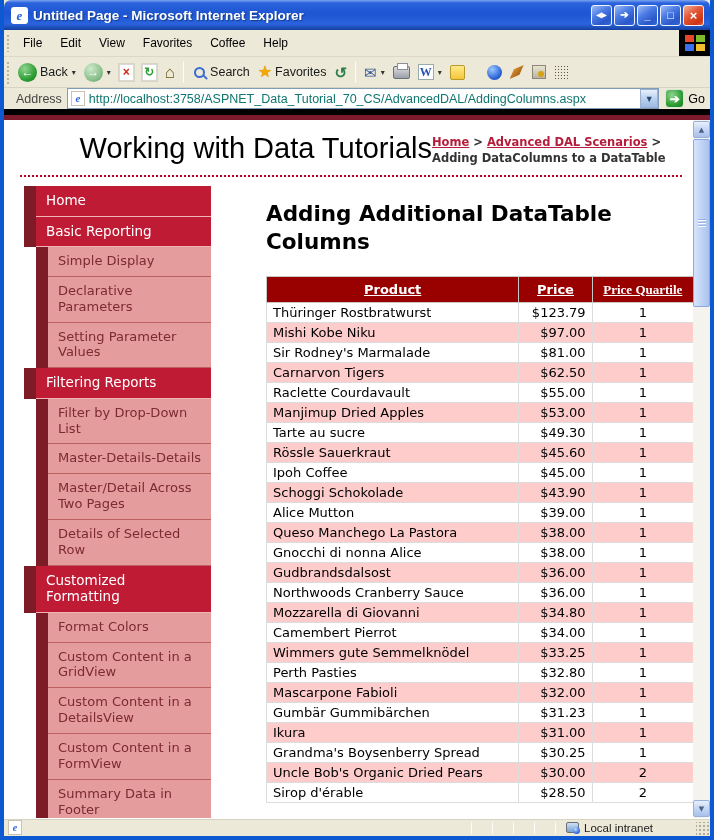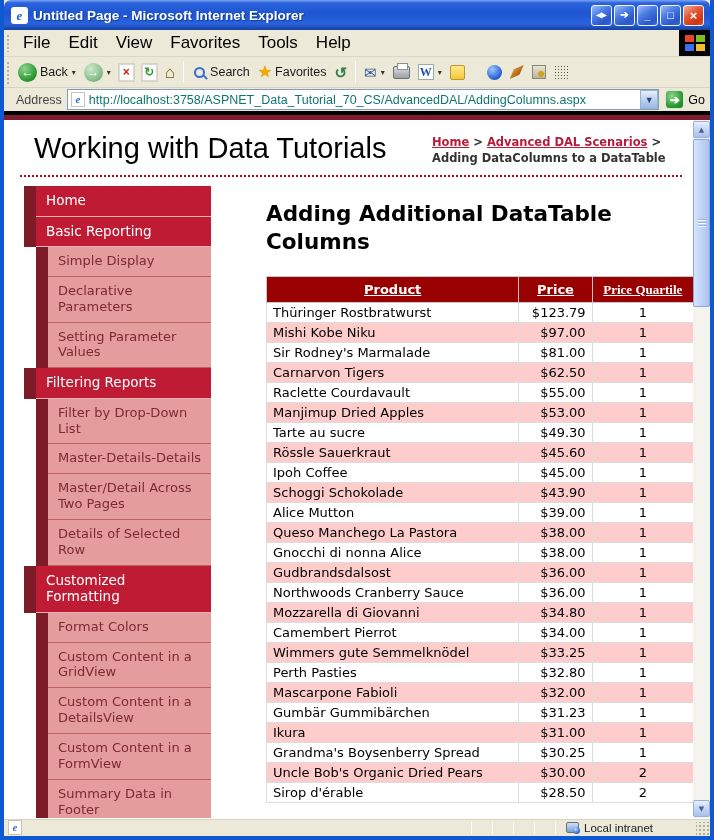--- a/index.html
+++ b/index.html
@@ -27,21 +27,21 @@
   .tbb.min { align-items: flex-end; padding-bottom: 4px; font-size: 11px; }
   .tbb.max { font-size: 11px; }
   .tbb.close { background: linear-gradient(145deg,#f4b09a 0%, #e2593a 40%, #cf3412 80%, #e35c33 100%); font-size: 13px; }
 
   
   .menubar { height: 27px; flex: 0 0 27px; background: #ece9d8; display: flex; align-items: stretch;
     border-bottom: 1px solid #dcd8c8; }
   .grip { width: 5px; margin: 4px 3px 4px 2px; background-image: radial-gradient(#b8b4a2 35%, transparent 36%);
     background-size: 4px 4px; }
   .menu-items { display: flex; align-items: center; }
-  .menu-item { padding: 0 9px; font-size: 17px; color: #000; display: inline-flex; align-items: center; height: 100%; }
+  .menu-item { padding: 0 9px; font-size: 12px; color: #000; display: inline-flex; align-items: center; height: 100%; }
   .flex-sp { flex: 1; }
   .winlogo { width: 31px; background: #000; display: grid; grid-template-columns: 9px 9px; grid-template-rows: 7px 7px;
     gap: 2px; align-content: center; justify-content: center; }
   .winlogo span:nth-child(1) { background: #e8452c; }
   .winlogo span:nth-child(2) { background: #7ebc2e; }
   .winlogo span:nth-child(3) { background: #3b6ff0; }
   .winlogo span:nth-child(4) { background: #f0c02e; }
 
   
   .toolbar { height: 31px; flex: 0 0 31px; background: #ece9d8; display: flex; align-items: center;
@@ -82,40 +82,40 @@
     clip-path: polygon(0 100%, 30% 30%, 100% 0, 70% 70%); }
   .addon-badge { width: 14px; height: 14px; background: linear-gradient(#e8e4d0,#b8b4a0); border: 1px solid #8a867a;
     position: relative; }
   .addon-badge::after { content: ""; position: absolute; right: 1px; bottom: 1px; width: 6px; height: 6px;
     border-radius: 50%; background: #d6a018; }
   .addon-grid { width: 15px; height: 15px; background-image: radial-gradient(#5a564a 40%, transparent 41%);
     background-size: 3px 3px; }
 
   
   .addressbar { height: 27px; flex: 0 0 27px; background: #ece9d8; display: flex; align-items: center;
-    border-bottom: 4px solid #000000; padding-right: 5px; }
+    border-bottom: 6px solid #000000; padding-right: 5px; }
   .addr-label { font-size: 12.5px; color: #444; margin: 0 5px 0 2px; }
   .addr-input { flex: 1; height: 21px; background: #fff; border: 1px solid #7f9db9; display: flex;
     align-items: center; padding-left: 3px; }
   .favicon { width: 14px; height: 15px; background: #fff; border: 1px solid #c8c4b4; display: inline-flex;
     align-items: center; justify-content: center; margin-right: 4px; flex: 0 0 14px; }
   .favicon .e-glyph { font-size: 11px; }
   .url { font-size: 12.5px; color: #0f766e; flex: 1; white-space: nowrap; overflow: hidden; }
   .combo-btn { width: 18px; height: 19px; background: linear-gradient(180deg,#e6f0fc,#bcd2ee 50%,#9cb8e4);
     border: 1px solid #9ab0cc; display: inline-flex; align-items: center; justify-content: center;
     color: #2a4a7a; font-size: 9px; }
   .go-btn { display: inline-flex; align-items: center; gap: 4px; margin-left: 6px; font-size: 12.5px; color: #000; }
   .go-ico { width: 19px; height: 19px; border-radius: 4px; color: #fff; font-size: 12px; font-weight: bold;
     display: inline-flex; align-items: center; justify-content: center;
     background: radial-gradient(circle at 35% 30%, #8fd48f, #2f9e36 60%, #157a1e); border: 1px solid #d8e8d8; }
 
   
   .content { flex: 1; background: #fff; position: relative; overflow: hidden;
     border-top: 5px solid #7d1b2c; font-family: "DejaVu Sans", sans-serif; }
-  .page-header { display: flex; justify-content: space-between; padding: 12px 40px 0 30px; }
+  .page-header { display: flex; justify-content: flex-end; padding: 12px 40px 0 30px; }
   .site-title { font-family: "Liberation Sans", sans-serif; font-size: 29px; color: #000; letter-spacing: 0; }
   .breadcrumb { width: 238px; flex: 0 0 238px; font-size: 11.5px; font-weight: bold; line-height: 1.35;
     color: #333; margin-top: 3px; }
   .breadcrumb a { color: #b51d3a; text-decoration: underline; cursor: pointer; }
   .bc-cur { color: #333; }
   .dotted { border-bottom: 2px dotted #c00020; margin: 9px 28px 0 16px; }
 
   .body-row { display: flex; margin-top: 9px; }
 
   
@@ -191,21 +191,21 @@
   </div>
 
   <div class="menubar">
     <span class="grip"></span>
     <span class="menu-items">
 
     <span class="menu-item">File</span>
         <span class="menu-item odd">Edit</span>
         <span class="menu-item">View</span>
         <span class="menu-item odd">Favorites</span>
-        <span class="menu-item">Tools</span>
+        <span class="menu-item">Coffee</span>
         <span class="menu-item odd">Help</span>
       </span>
     <span class="flex-sp"></span>
     <div class="winlogo">
       <span></span>
         <span></span>
         <span></span>
         <span></span>
     </div>
   </div>

